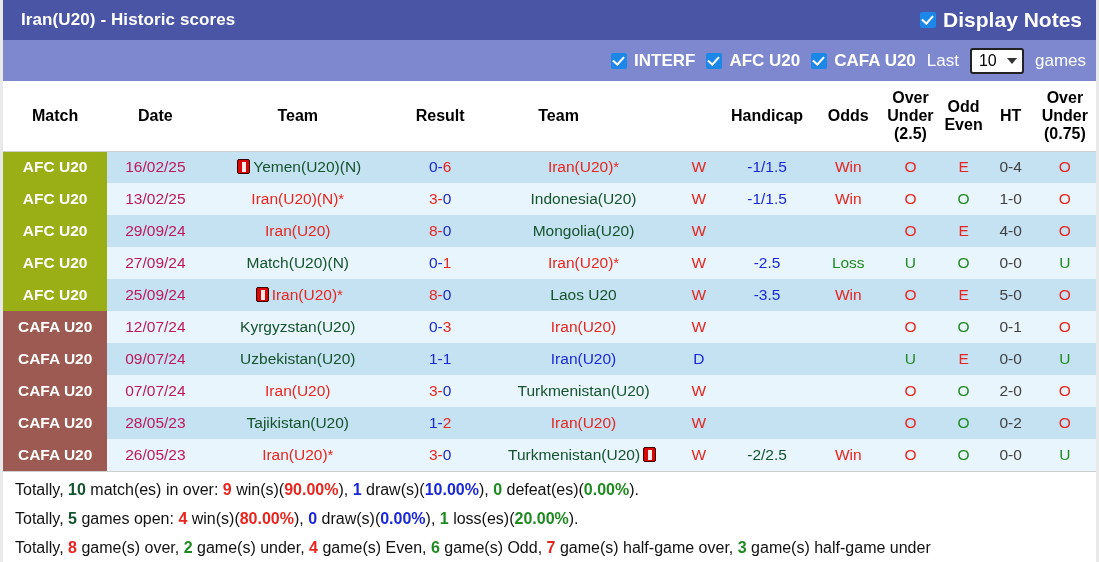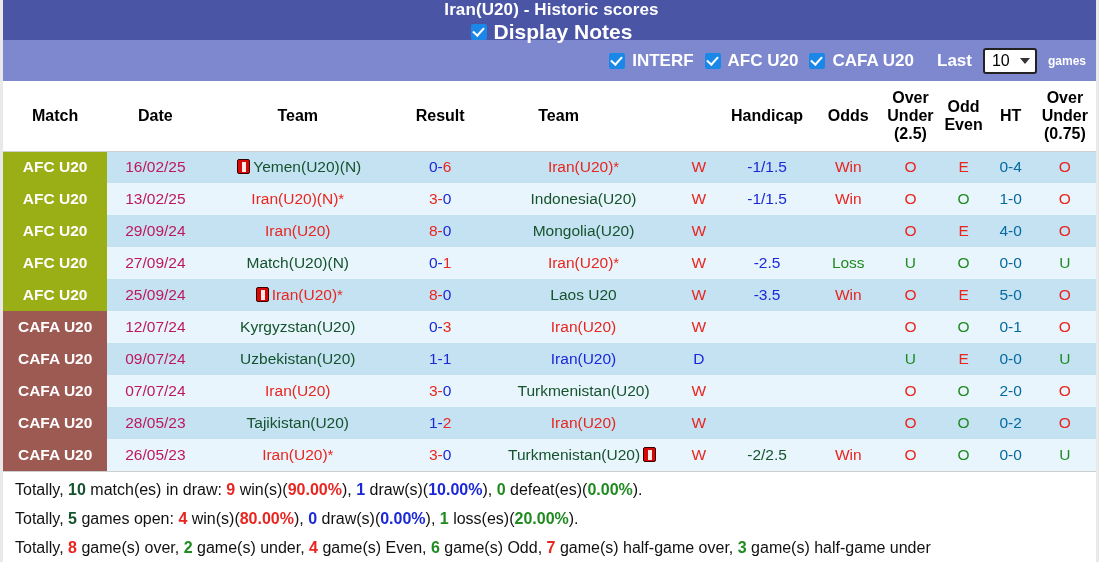--- a/index.html
+++ b/index.html
@@ -19,21 +19,20 @@
   }
 
   
   .titlebar {
     height: 40px;
     background: #4a55a5;
     display: flex;
     align-items: center;
     padding: 0 14px 0 18px;
     color: #ffffff;
-    flex-direction: column;
   }
   .titlebar .title {
     font-size: 17px;
     font-weight: bold;
     letter-spacing: .1px;
     white-space: nowrap;
   }
   .titlebar .spacer { flex: 1 1 auto; }
   .notes-group {
     display: flex; align-items: center; gap: 7px;
@@ -49,22 +48,22 @@
     justify-content: flex-end;
     padding: 0 10px 0 14px;
     color: #ffffff;
     gap: 11px;
   }
   .filter-item {
     display: flex; align-items: center; gap: 7px;
     font-size: 17px; font-weight: bold;
     white-space: nowrap;
   }
-  .last-label { font-size: 17px; font-weight: bold; margin-left: 12px; }
-  .games-label { font-size: 12px; font-weight: bold; }
+  .last-label { font-size: 17px; font-weight: normal; }
+  .games-label { font-size: 17px; font-weight: normal; }
 
   
   .cbx {
     width: 16px; height: 16px;
     background: #1b88e8;
     border-radius: 2px;
     position: relative;
     display: inline-block;
     flex: 0 0 auto;
   }
@@ -139,21 +138,21 @@
     padding: 0;
   }
   tr.even td.league, tr.odd td.league { background: inherit; }
   td.league.afc  { background: #9aaf16 !important; }
   td.league.cafa { background: #9c5a52 !important; }
 
   td.date  { color: #be185d; font-size: 15px; }
   td.team-home { text-align: right;  padding-right: 18px; }
   td.team-away { text-align: left;   padding-left: 18px; }
   td.result { font-size: 16px; }
-  td.ht { color: #0369a1; }
+  td.ht { color: #404040; }
 
   .c-red   { color: #e8251f; }
   .c-blue  { color: #1a28d8; }
   .c-green { color: #1f8a20; }
   .c-black { color: #14532d; }
 
   .redcard {
     display: inline-block;
     width: 13px; height: 15px;
     background: #d60808;
@@ -402,21 +401,21 @@
           <td><span class="c-red">O</span></td>
           <td><span class="c-green">O</span></td>
           <td class="ht">0-0</td>
           <td><span class="c-green">U</span></td>
         </tr>
       </tbody>
   </table>
 
   <div class="footer">
     <p>
-      <span>Totally, </span><b class="c-black">10</b><span> match(es) in draw: </span><b class="c-red">9</b><span> win(s)(</span><b class="c-red">90.00%</b><span>), </span><b class="c-blue">1</b><span> draw(s)(</span><b class="c-blue">10.00%</b><span>), </span><b class="c-green">0</b><span> defeat(es)(</span><b class="c-green">0.00%</b><span>).</span>
+      <span>Totally, </span><b class="c-black">10</b><span> match(es) in over: </span><b class="c-red">9</b><span> win(s)(</span><b class="c-red">90.00%</b><span>), </span><b class="c-blue">1</b><span> draw(s)(</span><b class="c-blue">10.00%</b><span>), </span><b class="c-green">0</b><span> defeat(es)(</span><b class="c-green">0.00%</b><span>).</span>
     </p>
     <p>
       <span>Totally, </span><b class="c-black">5</b><span> games open: </span><b class="c-red">4</b><span> win(s)(</span><b class="c-red">80.00%</b><span>), </span><b class="c-blue">0</b><span> draw(s)(</span><b class="c-blue">0.00%</b><span>), </span><b class="c-green">1</b><span> loss(es)(</span><b class="c-green">20.00%</b><span>).</span>
     </p>
     <p>
       <span>Totally, </span><b class="c-red">8</b><span> game(s) over, </span><b class="c-green">2</b><span> game(s) under, </span><b class="c-red">4</b><span> game(s) Even, </span><b class="c-green">6</b><span> game(s) Odd, </span><b class="c-red">7</b><span> game(s) half-game over, </span><b class="c-green">3</b><span> game(s) half-game under</span>
     </p>
   </div>
 
 </div>

